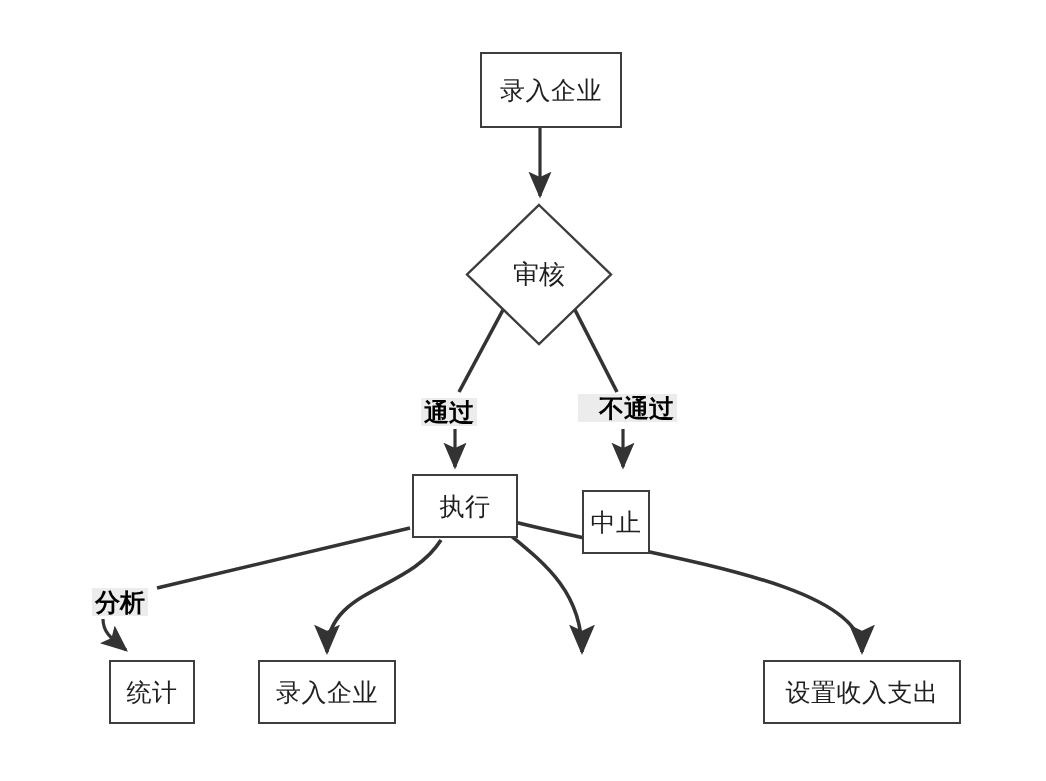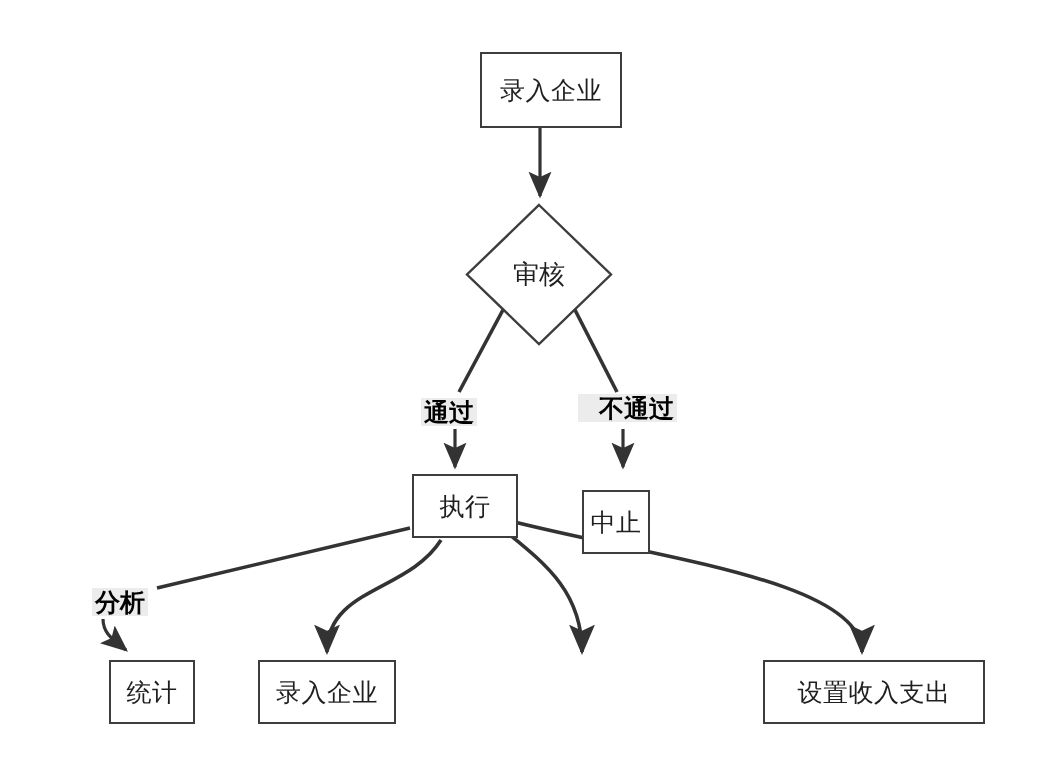--- a/index.html
+++ b/index.html
@@ -125,21 +125,21 @@
 
   <div class="node" style="left:85px; top:660px; width:86px; height:64px;margin-left:24px;">
     <span>统计</span>
   </div>
 
   <div class="node" style="left:258px; top:660px; width:138px; height:64px;">
     <span>录入企业</span>
   </div>
 
 
-  <div class="node" style="left:763px; top:660px; width:222px; height:64px;align-items:center;">
+  <div class="node" style="left:763px; top:660px; width:198px; height:64px;align-items:center;">
     <span>设置收入支出</span>
   </div>
 
   <div class="edge-label" style="left:421px; top:398px;">通过</div>
   <div class="edge-label" style="left:578px; top:394px;padding-left:21px;">不通过</div>
   <div class="edge-label" style="left:92px; top:588px;">分析</div>
 
 </div>
 
 </body></html>

